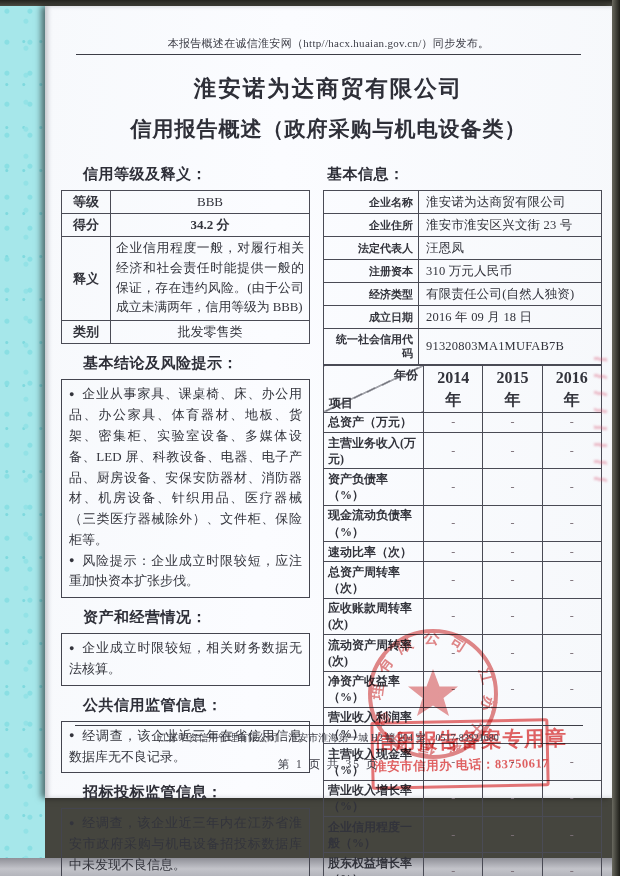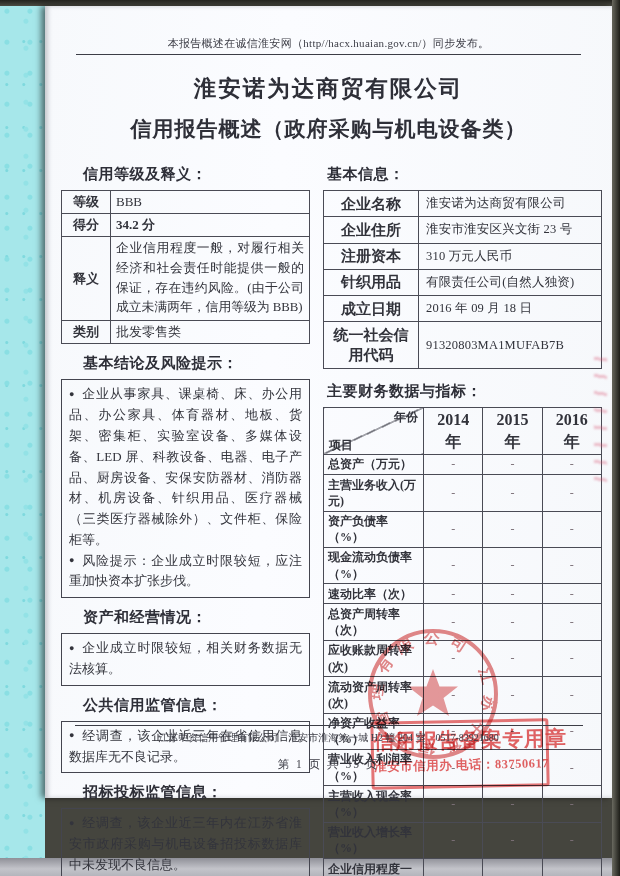--- a/index.html
+++ b/index.html
@@ -38,24 +38,24 @@
   h3.sec{margin:10px 0 6px 22px;font-size:15px;font-weight:bold;color:#2e2f38;letter-spacing:.5px;}
   .col-right h3.sec{margin-left:4px;}
   
   table{border-collapse:collapse;width:100%;}
   .rating-table th,.rating-table td,
   .bi-table th,.bi-table td,
   .fin-table th,.fin-table td{
     border:1px solid #4a4b55;font-weight:normal;
   }
   .rating-table th{width:44px;text-align:center;font-weight:bold;font-size:13px;padding:2px 2px;}
-  .rating-table td{font-size:13px;padding:2px 5px;}
+  .rating-table td{text-align:center;font-size:13px;padding:2px 5px;}
   .rating-table td.left{text-align:justify;line-height:1.55;font-size:12.8px;}
   .rating-table .score{font-weight:bold;}
-  .bi-table th{width:84px;text-align:center;font-weight:bold;font-size:15px;padding:2.5px 5px;line-height:1.35;}
+  .bi-table th{width:84px;text-align:right;font-weight:bold;font-size:11px;padding:2.5px 5px;line-height:1.35;}
   .bi-table td{font-size:12.5px;padding:2.5px 7px;letter-spacing:.2px;}
   .fin-table th,.fin-table td{font-size:12px;padding:1.5px 4px;line-height:1.35;}
   .fin-table .corner{
     width:99px;padding:0;position:relative;height:30px;
     background:linear-gradient(to bottom right,transparent 49.4%,#4a4b55 49.4%,#4a4b55 50.8%,transparent 50.8%);
   }
   .fin-table .corner .c-top{position:absolute;top:1px;right:5px;font-weight:bold;font-size:12px;}
   .fin-table .corner .c-bot{position:absolute;bottom:1px;left:5px;font-weight:bold;font-size:12px;}
   .fin-table thead th.year{font-weight:bold;text-align:center;font-size:16px;}
   .fin-table tbody th{text-align:left;font-weight:bold;}
@@ -156,39 +156,42 @@
         <tbody>
             <tr>
               <th>企业名称</th>
               <td>淮安诺为达商贸有限公司</td>
             </tr>
             <tr>
               <th>企业住所</th>
               <td>淮安市淮安区兴文街 23 号</td>
             </tr>
             <tr>
+              <th>法定代表人</th>
+              <td>汪恩凤</td>
+            </tr>
+            <tr>
               <th>注册资本</th>
               <td>310 万元人民币</td>
             </tr>
             <tr>
-              <th>针织用品</th>
+              <th>经济类型</th>
               <td>有限责任公司(自然人独资)</td>
             </tr>
             <tr>
               <th>成立日期</th>
               <td>2016 年 09 月 18 日</td>
             </tr>
             <tr>
               <th>统一社会信用代码</th>
               <td>91320803MA1MUFAB7B</td>
             </tr>
           </tbody>
       </table>
 
-      <h3 class="sec" style="margin-top:13px;">主要财务数据与指标：</h3>
       <table class="fin-table">
         <thead>
           <tr>
             <th class="corner">
               <span class="c-top">年份</span>
               <span class="c-bot">项目</span>
             </th>
             <th class="year">2014 年</th>
             <th class="year">2015 年</th>
             <th class="year">2016 年</th>

